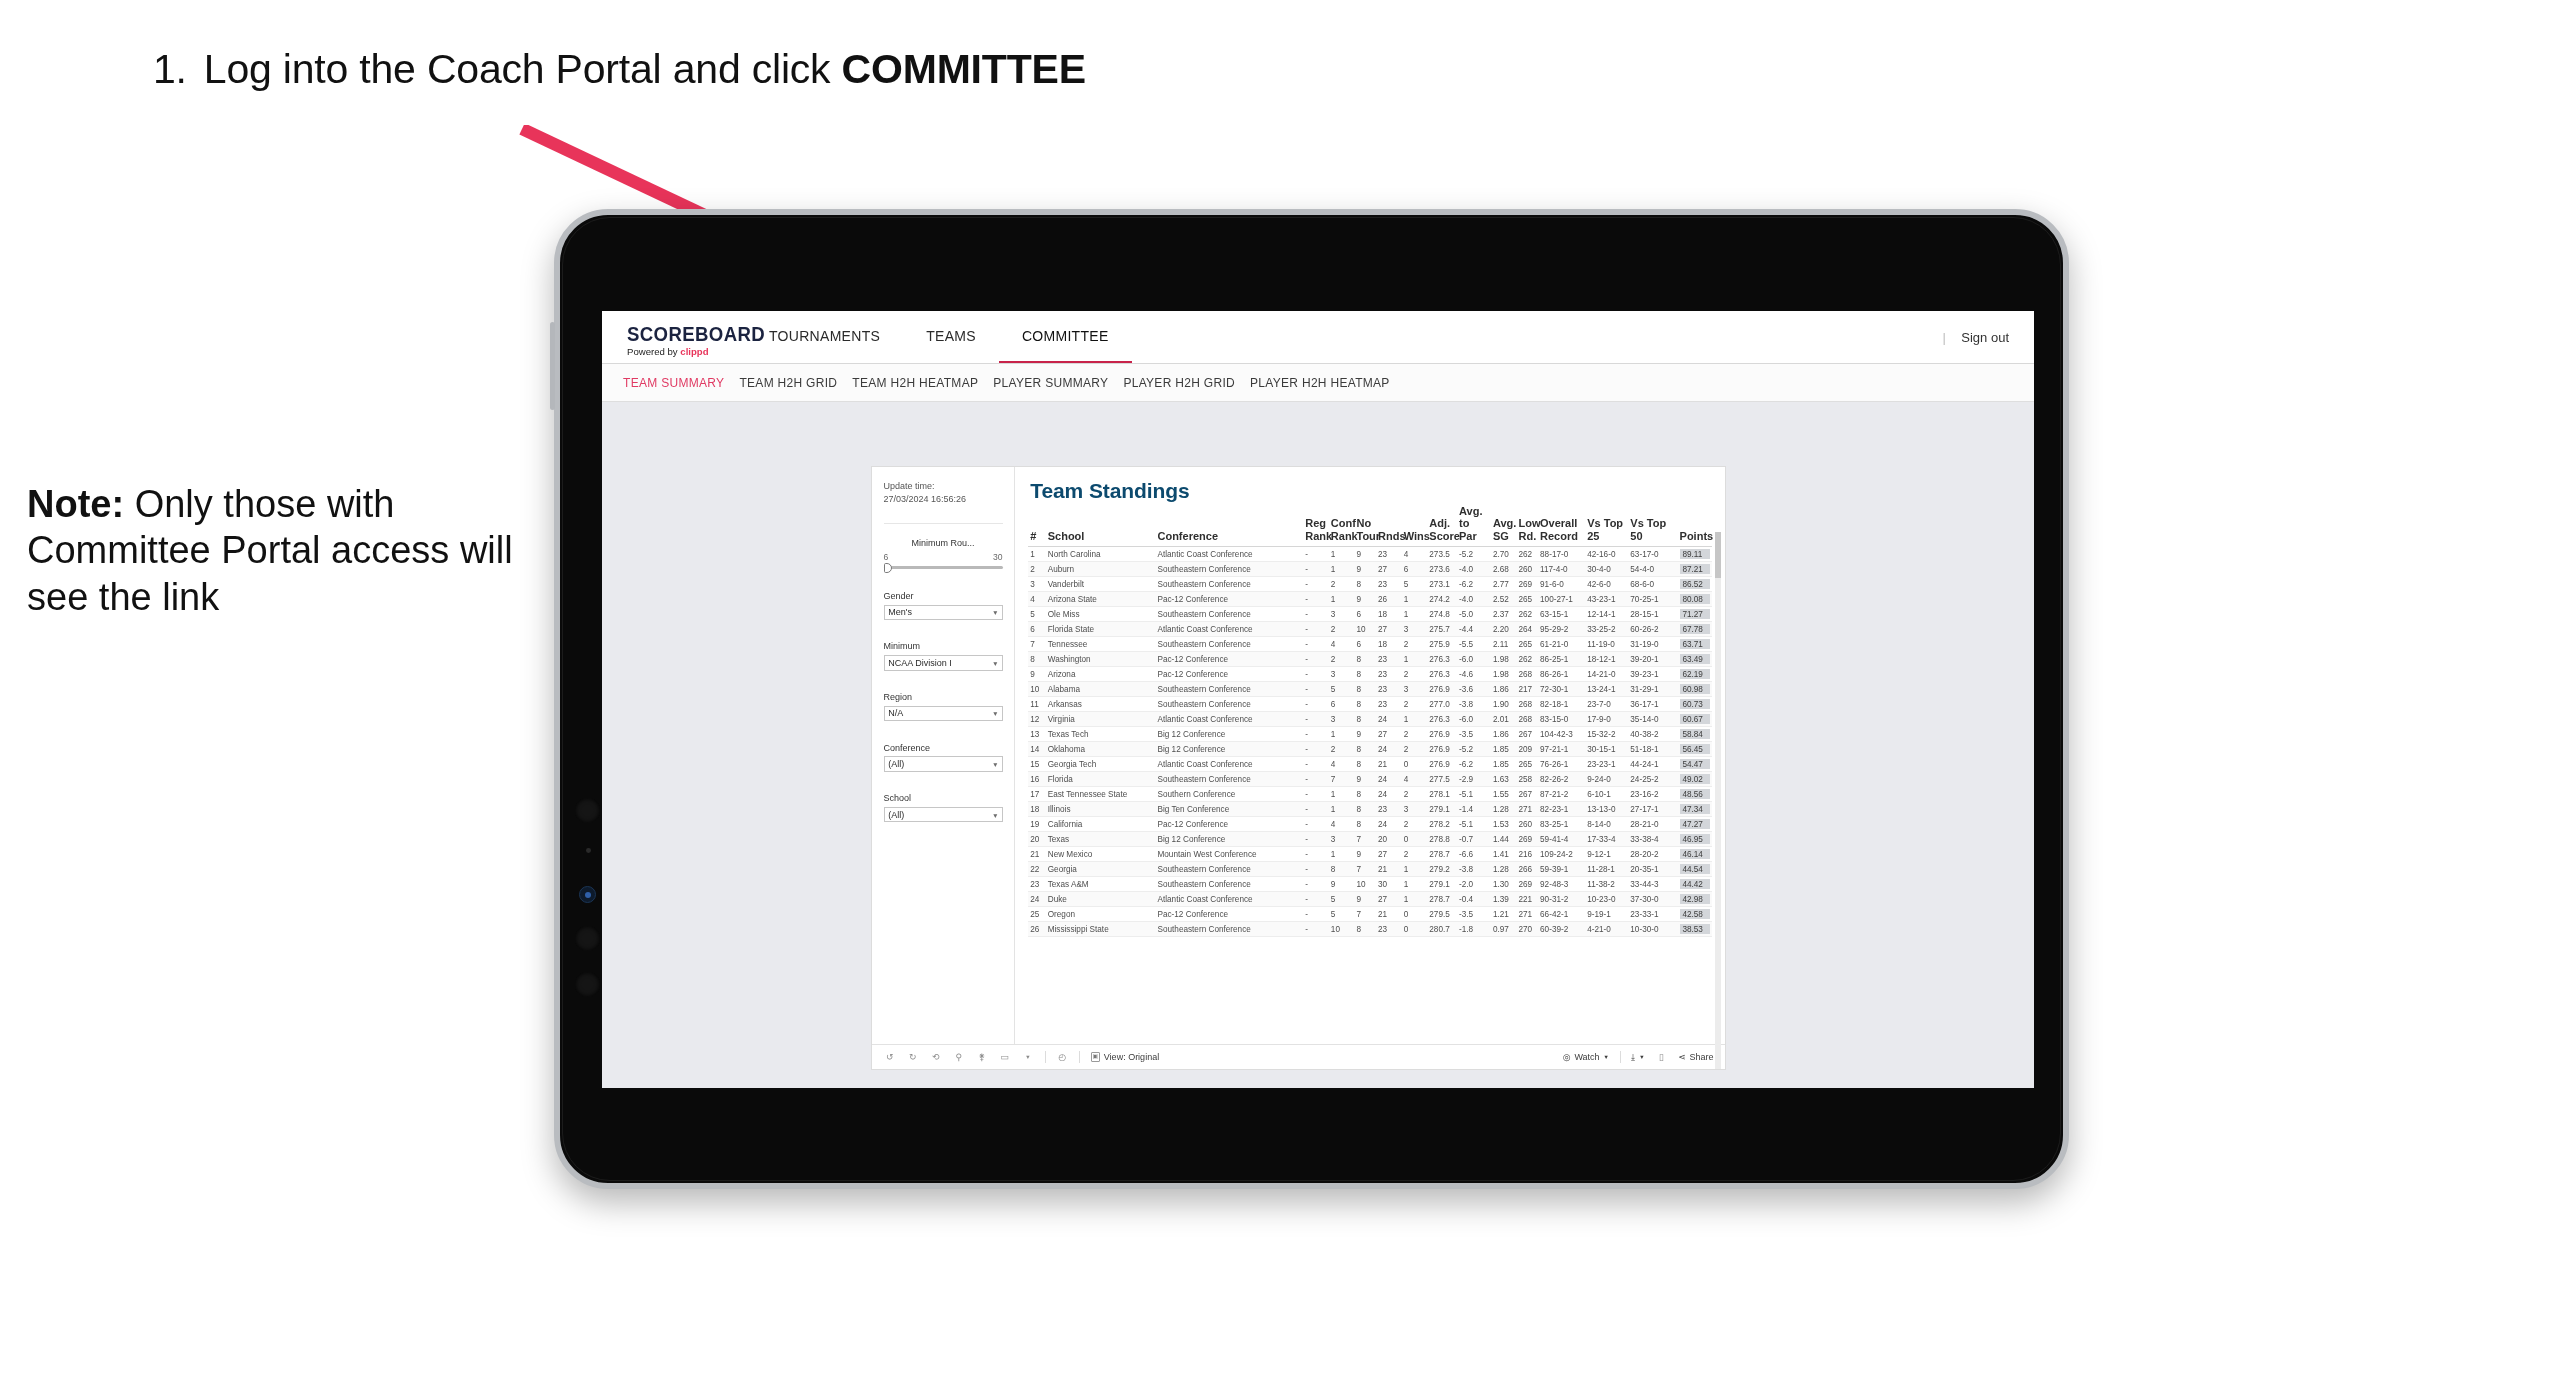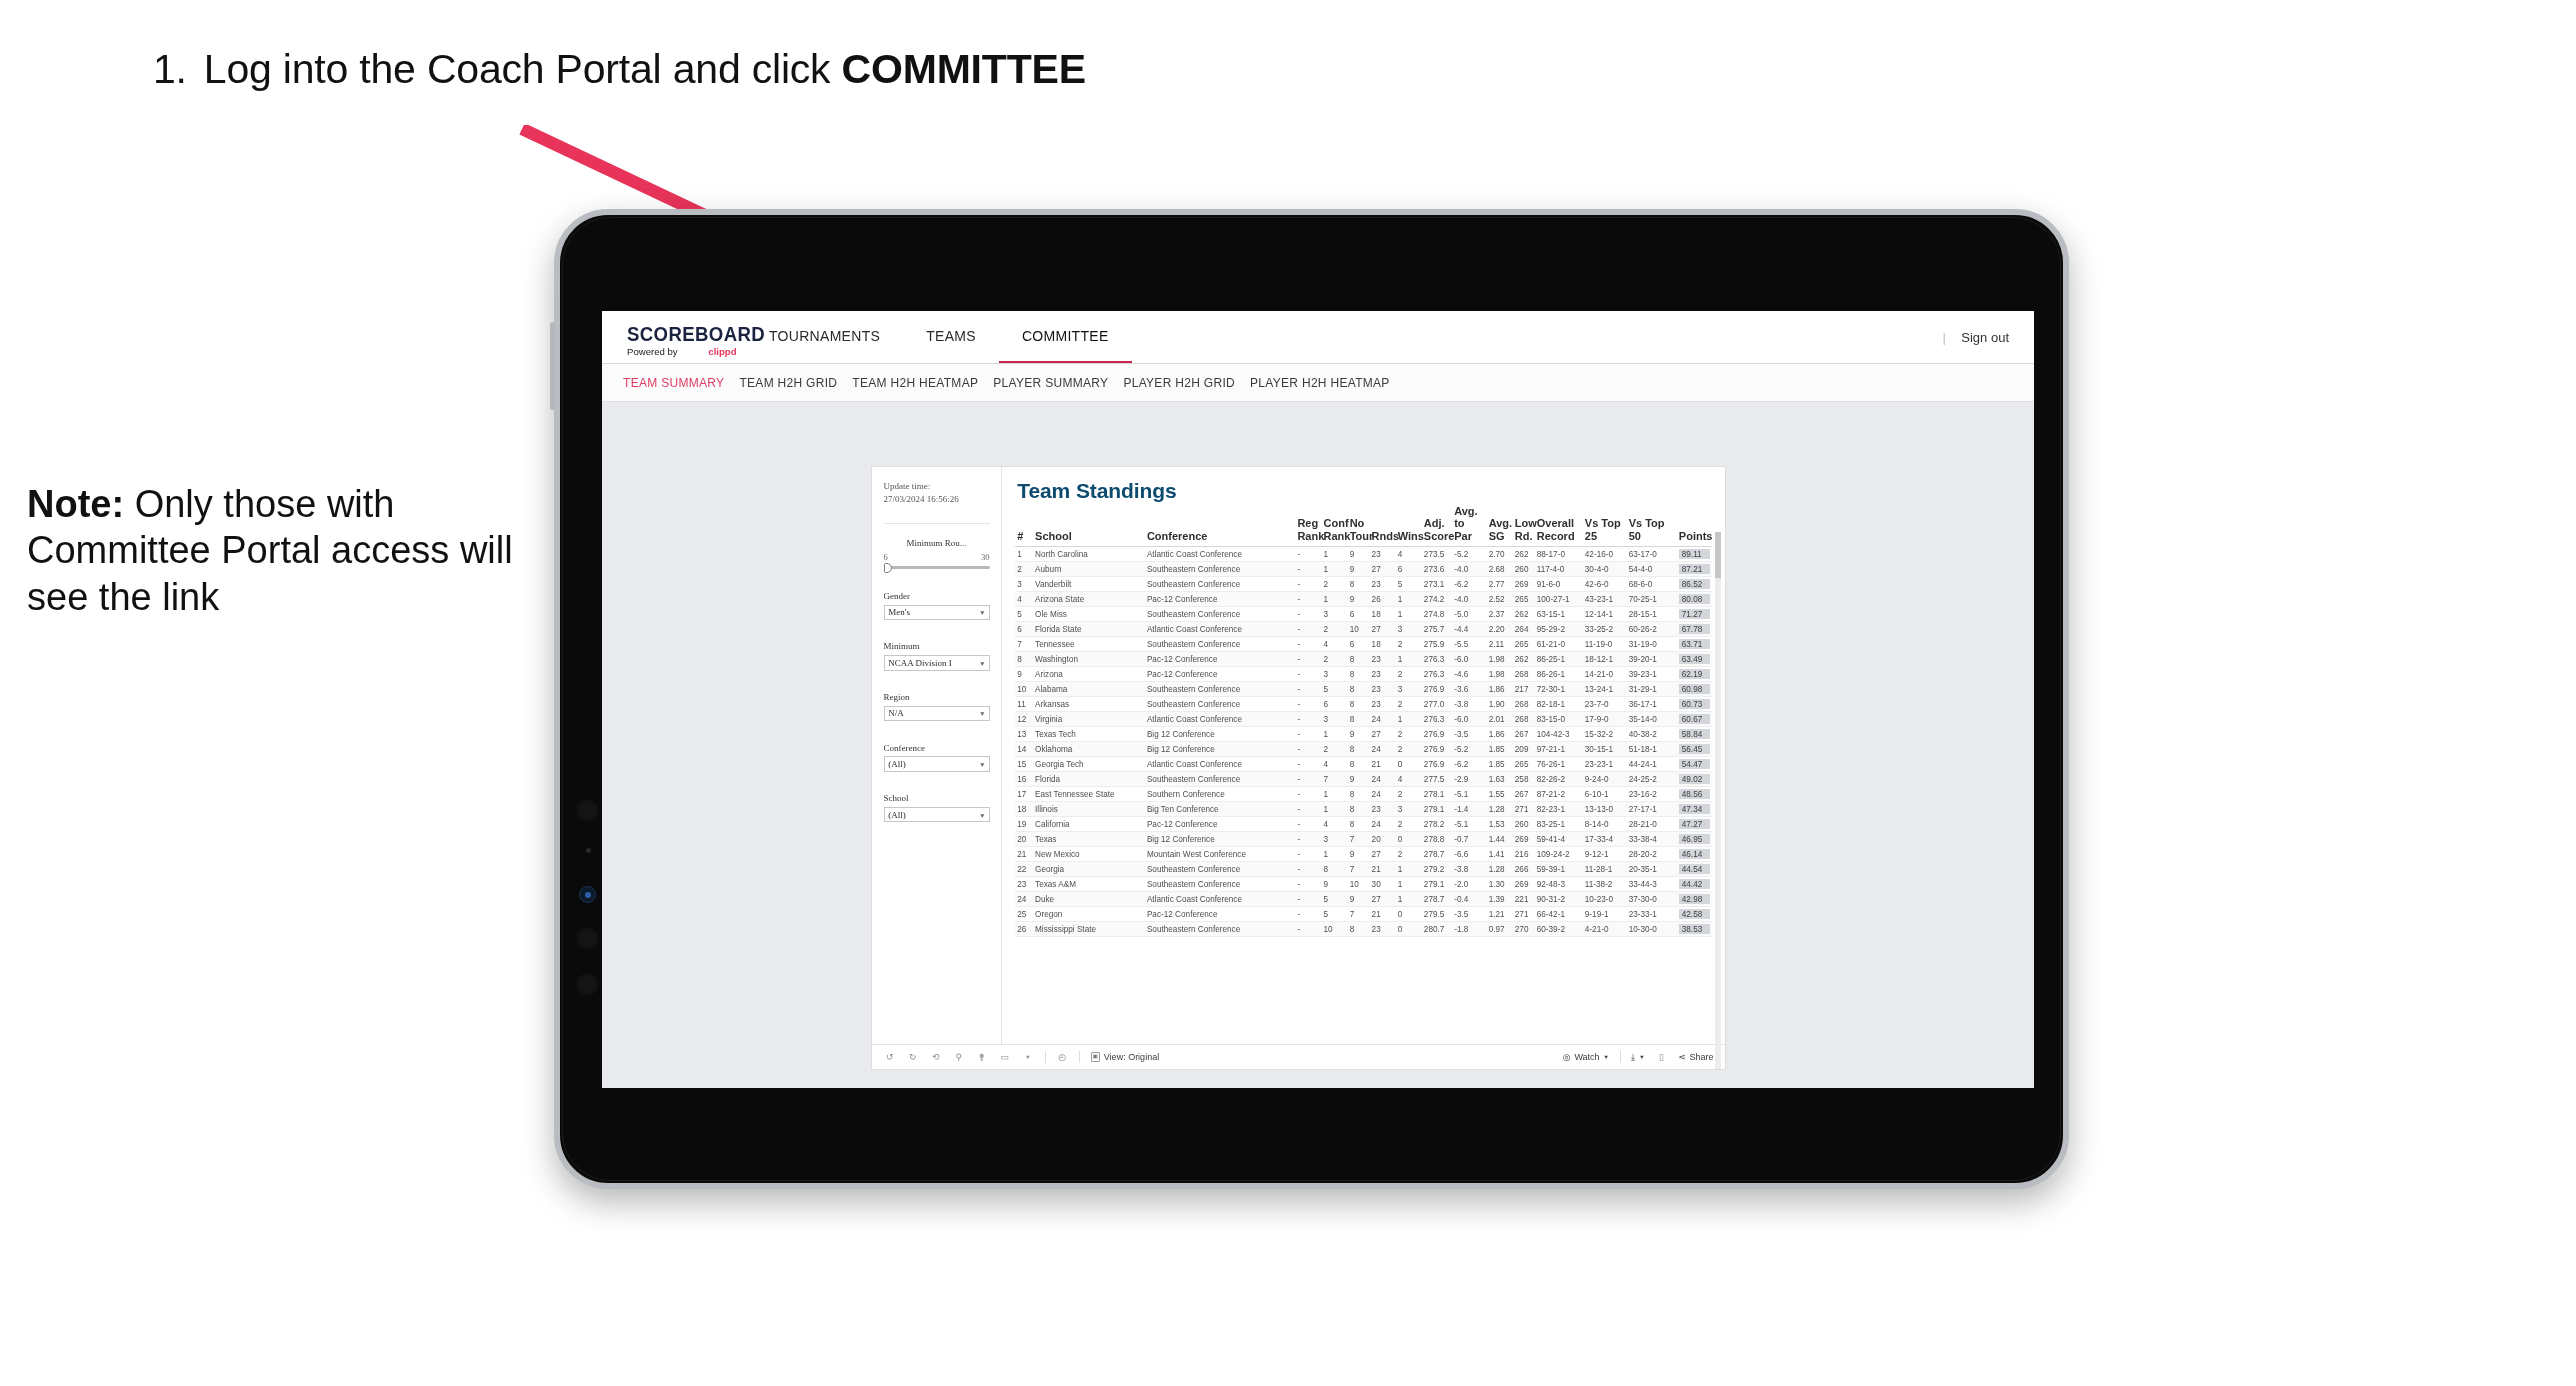--- a/index.html
+++ b/index.html
@@ -134,21 +134,21 @@
     line-height: 1;
     transform: scaleX(0.93);
     transform-origin: left center;
   }
   .logo-sub {
     font-size: 9.6px;
     color: #222;
     margin-top: 2.9px;
     line-height: 1;
   }
-  .logo-sub .brand { color: #e8345a; font-weight: 700; margin-left: 28px; }
+  .logo-sub .brand { color: #e8345a; font-weight: 700; }
 
   .topnav { display: flex; align-items: stretch; }
   .topnav-item {
     display: flex; align-items: center;
     padding: 0 23px;
     font-size: 14px;
     color: #2a2a2a;
     letter-spacing: 0.3px;
     border-bottom: 2.9px solid transparent;
     cursor: pointer;
@@ -199,26 +199,25 @@
     width: 853px; height: 602px;
     background: #ffffff;
     box-shadow: 0 0 0 1px #dcdcdc;
     display: flex;
     flex-direction: column;
   }
   .viz-body { flex: 1; display: flex; min-height: 0; }
 
   
   .rail {
-    width: 130px;
+    width: 143px;
     border-right: 1px solid #e3e3e3;
     padding: 13.4px 11.5px 0 11.5px;
     font-size: 9px;
     color: #3a3a3a;
-    font-family: Liberation Serif, serif;
   }
   .upd-label { color: #555; line-height: 1.45; font-size: 9px; }
   .rail-hr { height: 1px; background: #e6e6e6; margin: 17px 0 13.4px 0; }
   .filter { margin-bottom: 10px; }
   .filter-title {
     font-size: 9px; color: #333; margin-bottom: 3.8px; font-weight: 400;
   }
   .slider-row {
     display: flex; justify-content: space-between;
     font-size: 8.6px; color: #6a6a6a; margin-bottom: 2.9px;

